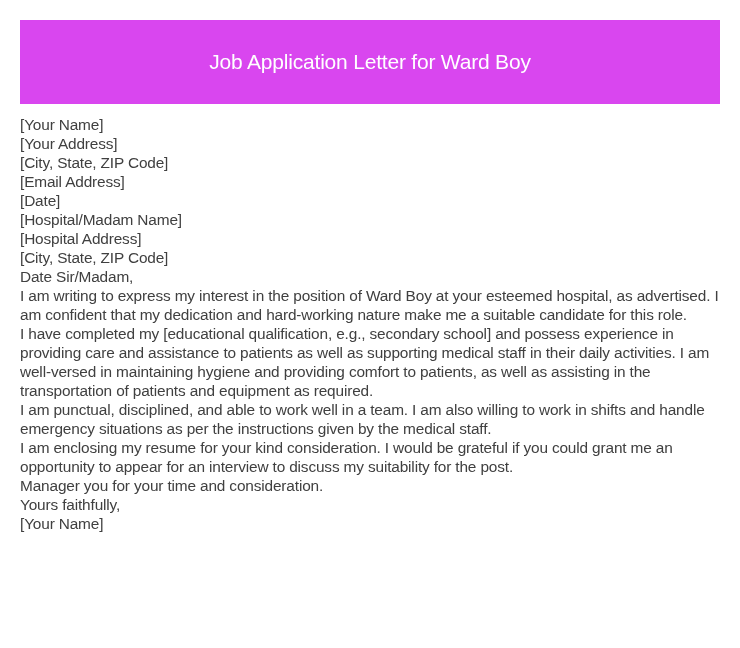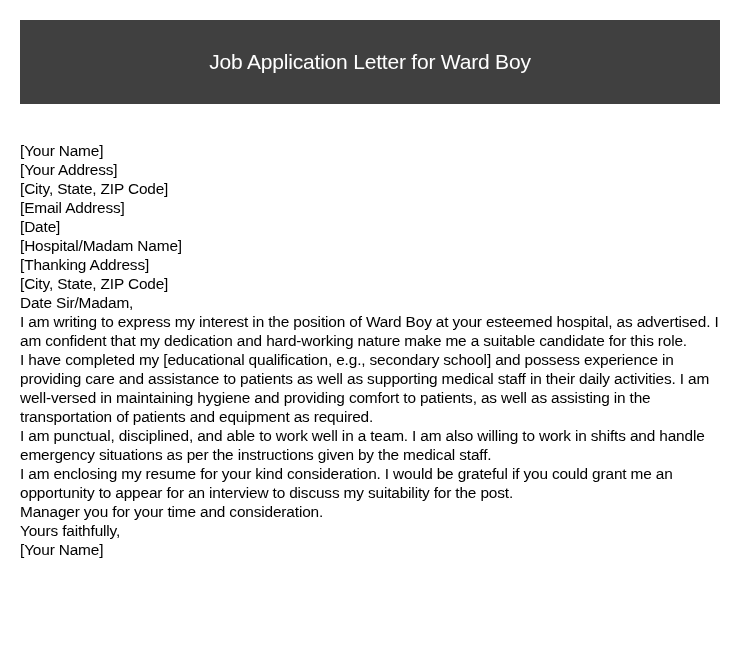--- a/index.html
+++ b/index.html
@@ -1,52 +1,52 @@
 <!DOCTYPE html>
 <html><head>
   <meta charset="utf-8">
   <style>
     html, body { margin: 0; padding: 0; background: #ffffff; }
     body { width: 740px; height: 648px; position: relative; overflow: hidden; }
     .header {
       position: absolute; left: 20px; top: 20px; width: 700px; height: 84px;
-      background: #404040;
+      background: #d946ef;
       display: flex; align-items: center; justify-content: center;
     }
     .header-title {
       color: #ffffff;
       font-family: "Liberation Sans", sans-serif;
       font-size: 21px;
       letter-spacing: -0.2px;
     }
     .letter {
-      position: absolute; left: 20px; top: 141px; width: 705px;
+      position: absolute; left: 20px; top: 115px; width: 705px;
       font-family: "Liberation Sans", sans-serif;
       font-size: 15.4px;
       line-height: 19px;
-      color: #000000;
+      color: #404040;
       letter-spacing: -0.15px;
     }
     .line { display: block; white-space: pre-wrap; }
   </style>
 </head>
 <body>
 
 <div class="header">
   <span class="header-title">Job Application Letter for Ward Boy</span>
 </div>
 
 <div class="letter">
   <span class="line">[Your Name]</span>
   <span class="line">[Your Address]</span>
   <span class="line">[City, State, ZIP Code]</span>
   <span class="line">[Email Address]</span>
   <span class="line">[Date]</span>
   <span class="line">[Hospital/Madam Name]</span>
-  <span class="line">[Thanking Address]</span>
+  <span class="line">[Hospital Address]</span>
   <span class="line">[City, State, ZIP Code]</span>
   <span class="line">Date Sir/Madam,</span>
   <span class="line">I am writing to express my interest in the position of Ward Boy at your esteemed hospital, as advertised. I am confident that my dedication and hard-working nature make me a suitable candidate for this role.</span>
   <span class="line">I have completed my [educational qualification, e.g., secondary school] and possess experience in providing care and assistance to patients as well as supporting medical staff in their daily activities. I am well-versed in maintaining hygiene and providing comfort to patients, as well as assisting in the transportation of patients and equipment as required.</span>
   <span class="line">I am punctual, disciplined, and able to work well in a team. I am also willing to work in shifts and handle emergency situations as per the instructions given by the medical staff.</span>
   <span class="line">I am enclosing my resume for your kind consideration. I would be grateful if you could grant me an opportunity to appear for an interview to discuss my suitability for the post.</span>
   <span class="line">Manager you for your time and consideration.</span>
   <span class="line">Yours faithfully,</span>
   <span class="line">[Your Name]</span>
 </div>

